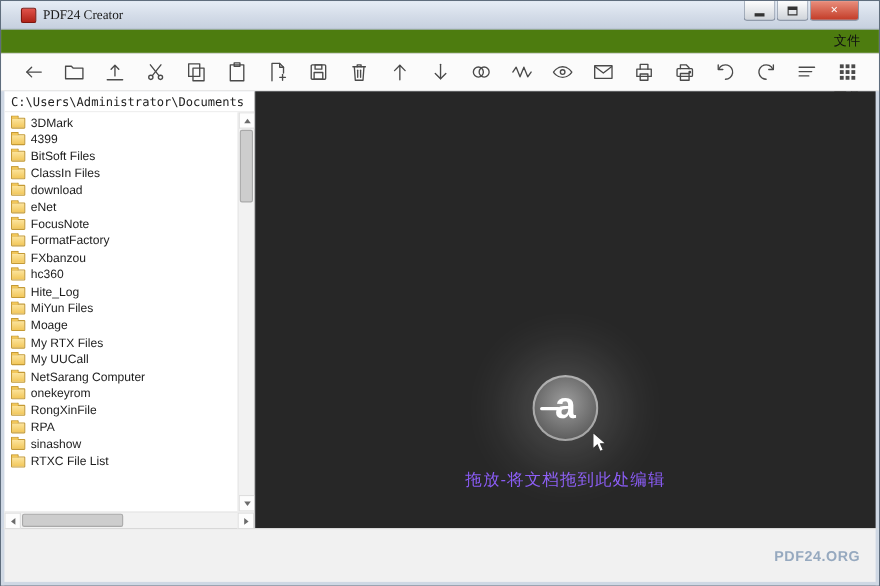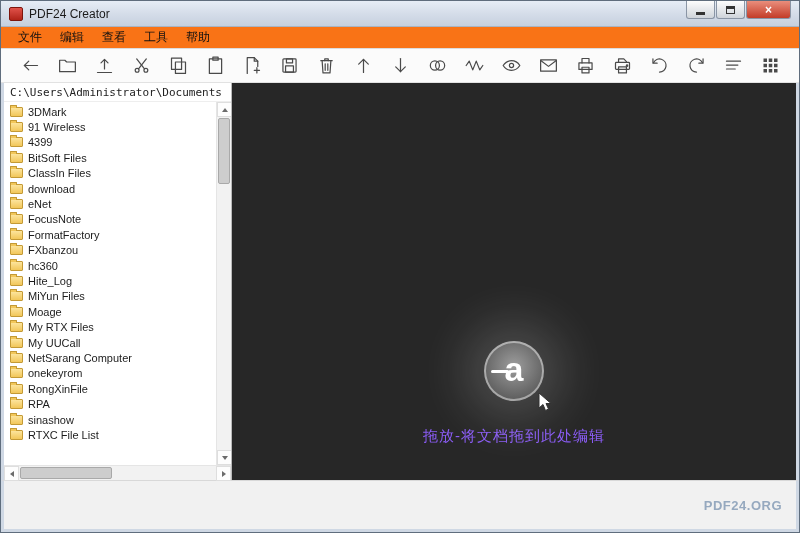--- a/index.html
+++ b/index.html
@@ -1,31 +1,31 @@
 <!DOCTYPE html>
 <html><head>
 <meta charset="utf-8">
 <style>
   * { margin:0; padding:0; box-sizing:border-box; }
   html,body { width:800px; height:533px; font-family:"Liberation Sans","DejaVu Sans",sans-serif; }
   .window{ width:800px; height:533px; background:#cfd8e4; border:1px solid #5f6d7d; display:flex; flex-direction:column; }
 
   
-  .titlebar{ height:26px; background:linear-gradient(180deg,#e6edf6 0%,#d5dde9 50%,#c6d0df 100%); display:flex; align-items:center; padding:0 8px; border-bottom:1px solid #a8b4c4; }
+  .titlebar{ height:26px; background:linear-gradient(180deg,#e6edf6 0%,#d5dde9 50%,#c6d0df 100%); display:flex; align-items:center; padding:0 18px; border-bottom:1px solid #a8b4c4;font-family:Liberation Serif, serif; }
   .app-icon{ width:14px; height:14px; background:linear-gradient(180deg,#e0524a,#b02318); border:1px solid #7e150d; border-radius:2px; margin-right:6px; }
   .title-text{ font-size:12px; color:#1b1b1b; flex:1; }
   .win-controls{ display:flex; align-items:flex-start; height:100%; }
   .win-btn{ height:18px; margin-left:1px; border:1px solid #8a95a5; border-top:none; border-radius:0 0 3px 3px; background:linear-gradient(180deg,#fdfdfd,#cfd4da); display:flex; align-items:center; justify-content:center; cursor:default; }
   .win-btn.min,.win-btn.max{ width:29px; }
   .win-btn.close{ width:45px; background:linear-gradient(180deg,#e98e7c,#c33c28); color:#fff; font-size:12px; font-weight:bold; }
   .min-glyph{ width:9px; height:3px; background:#333; margin-top:7px; }
   .max-glyph{ width:9px; height:8px; border:1px solid #333; border-top:3px solid #333; }
 
   
-  .menubar{ height:22px; background:#f97316; border-bottom:1px solid #dcdcdc; display:flex; align-items:flex-start; padding:0 8px; }
+  .menubar{ height:22px; background:#4d7c0f; border-bottom:1px solid #dcdcdc; display:flex; align-items:flex-end; padding:0 8px;flex-direction:column; }
   .menu-item{ font-size:12px; color:#111; padding:2px 9px; cursor:default; }
 
   
   .toolbar{ height:34px; background:#fbfbfb; border-bottom:1px solid #e2e2e2; display:flex; align-items:center; justify-content:space-between; padding:0 16px; }
   .tool-btn{ width:26px; height:26px; display:flex; align-items:center; justify-content:center; border-radius:3px; }
   .tool-btn svg{ width:21px; height:21px; stroke:#4a4a4a; stroke-width:1.4; fill:none; stroke-linecap:round; stroke-linejoin:round; }
 
   
   .content{ flex:1; display:flex; min-height:0; border-left:3px solid #cfd8e4; border-right:3px solid #cfd8e4; }
   .sidebar{ width:228px; background:#fff; border-right:1px solid #b9b9b9; display:flex; flex-direction:column; }
@@ -244,24 +244,20 @@
     <div class="sidebar">
       <div class="path-row">C:\Users\Administrator\Documents</div>
       <div class="list-wrap">
         <div class="folder-list">
             <div class="folder-row">
               <span class="folder-ico"></span>
               <span>3DMark</span>
             </div>
             <div class="folder-row">
               <span class="folder-ico"></span>
-              <span>91 Wireless</span>
-            </div>
-            <div class="folder-row">
-              <span class="folder-ico"></span>
               <span>4399</span>
             </div>
             <div class="folder-row">
               <span class="folder-ico"></span>
               <span>BitSoft Files</span>
             </div>
             <div class="folder-row">
               <span class="folder-ico"></span>
               <span>ClassIn Files</span>
             </div>

